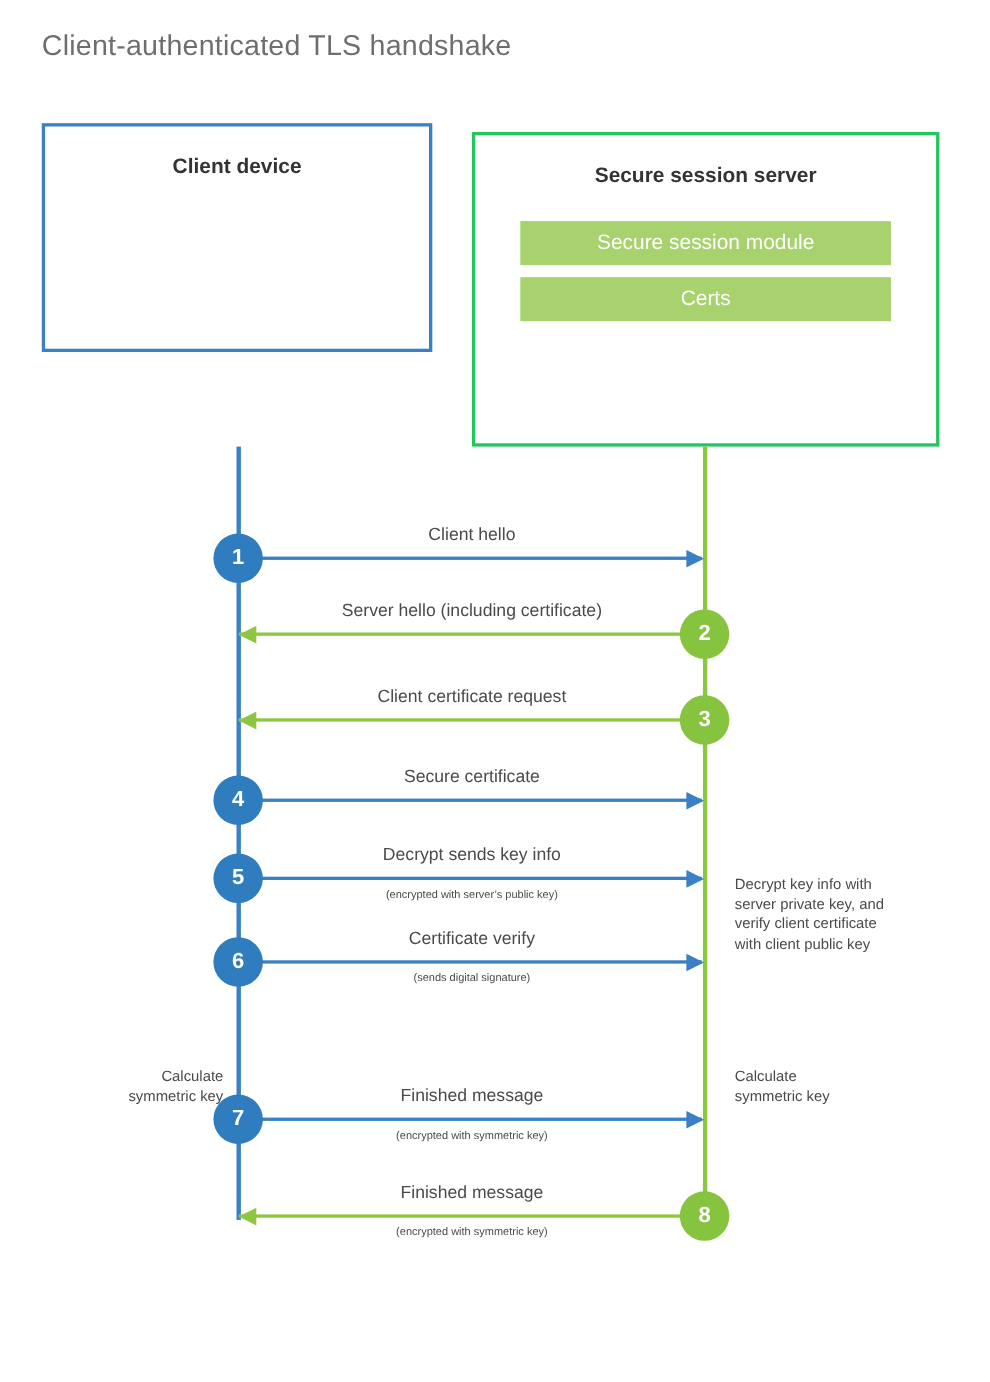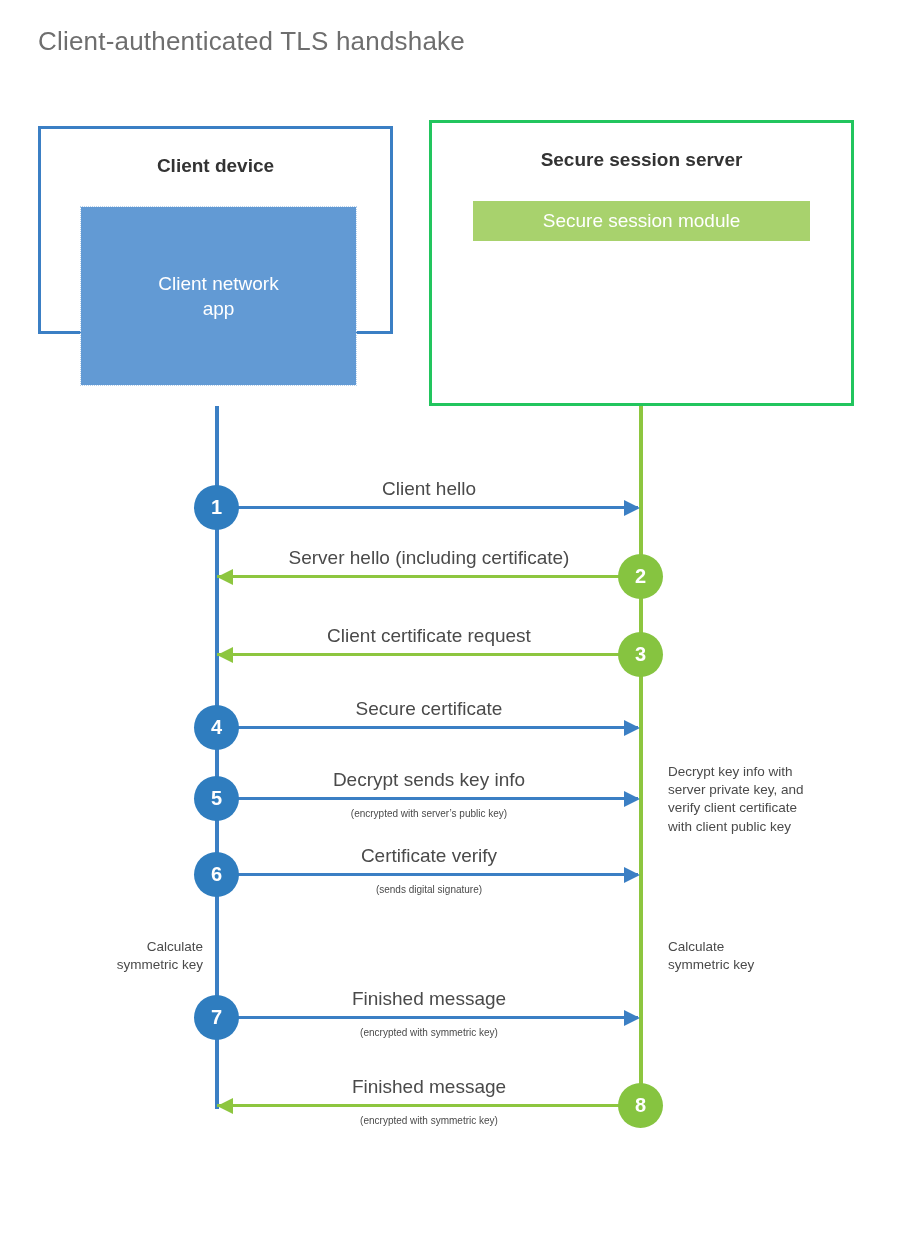--- a/index.html
+++ b/index.html
@@ -35,21 +35,21 @@
   }
 
   
   .endpoint-box {
     position: absolute;
     background: #ffffff;
     box-sizing: border-box;
   }
   .endpoint-box.client {
     left: 38px;
-    top: 126px;
+    top: 112px;
     width: 355px;
     height: 208px;
     border: 3px solid #3b7fc4;
     padding-left: 24px;
   }
   .endpoint-box.server {
     left: 429px;
     top: 120px;
     width: 425px;
     height: 286px;
@@ -154,21 +154,21 @@
   .arrow-head.left {
     left: 217px;
     border-right: 16px solid #8dc63f;
   }
 
   .msg-label {
     position: absolute;
     left: 220px;
     width: 418px;
     text-align: center;
-    font-size: 19px;
+    font-size: 16px;
     color: #4a4a4a;
     top: -29px;
     white-space: nowrap;
   }
   .msg-sublabel {
     position: absolute;
     left: 220px;
     width: 418px;
     text-align: center;
     font-size: 10px;
@@ -193,41 +193,41 @@
   .step-circle.blue  { background: #2f7dbf; left: 194px; }
   .step-circle.green { background: #86c440; left: 618px; }
 
   
   .side-note {
     position: absolute;
     font-size: 13.5px;
     line-height: 1.35;
     color: #4a4a4a;
     white-space: pre-line;
+    margin-top: 32px;
   }
   .side-note.left  { right: 697px; text-align: right; }
   .side-note.right { left: 668px;  text-align: left; }
 </style>
 </head>
 <body>
 
 <div id="diagram">
 
   <div class="title">Client-authenticated TLS handshake</div>
 
   <div class="endpoint-box client">
     <div class="endpoint-title">Client device</div>
-    <div class="app-block" style="white-space: pre-line;">Client network
-app</div>
   </div>
 
   <div class="endpoint-box server">
     <div class="endpoint-title">Secure session server</div>
     <div class="server-modules">
       <div class="module-bar">Secure session module</div>
+      <div class="module-bar">Certs</div>
     </div>
   </div>
 
   <div class="lifeline client-line"></div>
   <div class="lifeline server-line"></div>
 
   <div class="msg" style="top:507px">
     <div class="msg-label">Client hello</div>
     <div class="arrow-line blue"></div>
     <div class="arrow-head right"></div>

